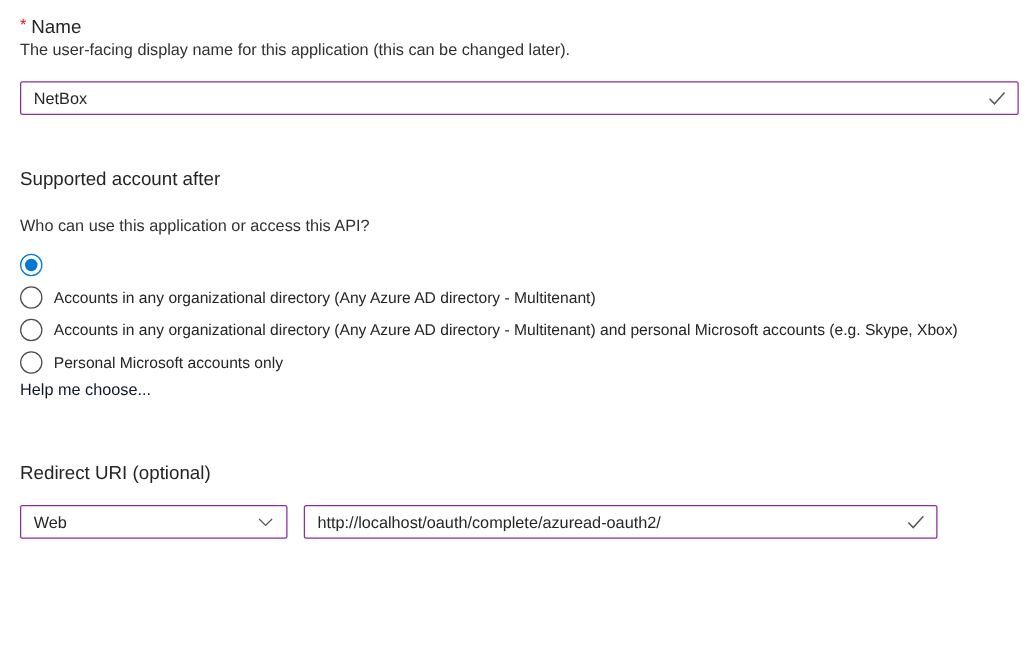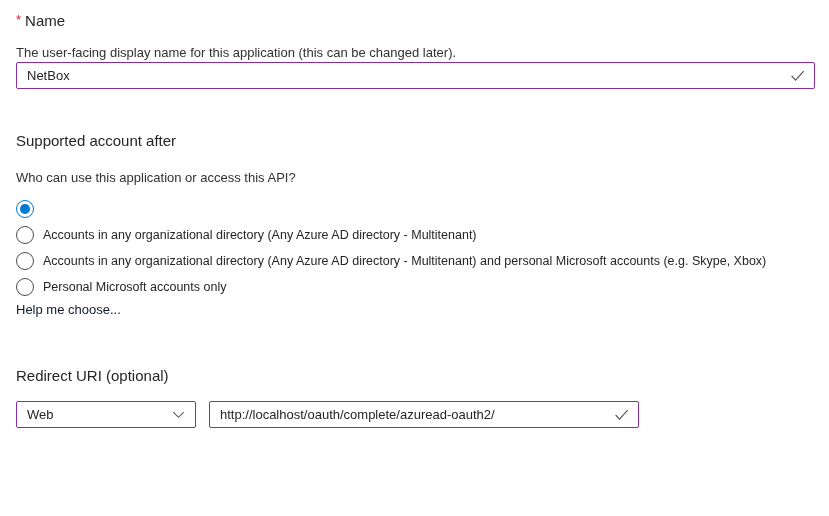--- a/index.html
+++ b/index.html
@@ -29,22 +29,22 @@
     margin-right: 4px;
     font-size: 13px;
     vertical-align: 2px;
   }
   .desc {
     font-size: 13px;
     color: #323130;
     line-height: 18px;
     margin: 0;
   }
-  #name-heading { margin-bottom: 14px; }
-  #name-desc { }
+  #name-heading { }
+  #name-desc { margin-bottom: 16px; }
 
   .text-field {
     border: 1px solid #8a2da5;
     border-radius: 2px;
     height: 27px;
     display: flex;
     align-items: center;
     background: #fff;
     padding: 0 8px 0 10px;
   }
@@ -113,34 +113,34 @@
 
   .controls-row {
     margin-top: 16px;
     display: flex;
     align-items: center;
   }
   .select-field {
     border: 1px solid #8a2da5;
     border-radius: 2px;
     height: 27px;
-    width: 180px;
+    width: 214px;
     display: flex;
     align-items: center;
     padding: 0 9px 0 10px;
     cursor: pointer;
     background: #fff;
   }
   .select-field .select-value {
     flex: 1 1 auto;
     font-size: 13px;
     color: #252525;
   }
   #uri-field {
-    width: 430px;
+    width: 507px;
     margin-left: 13px;
     gap: 16px;
   }
   .icon-check, .icon-chevron {
     flex: 0 0 auto;
     display: inline-flex;
   }
 </style>
 </head>
 <body>

